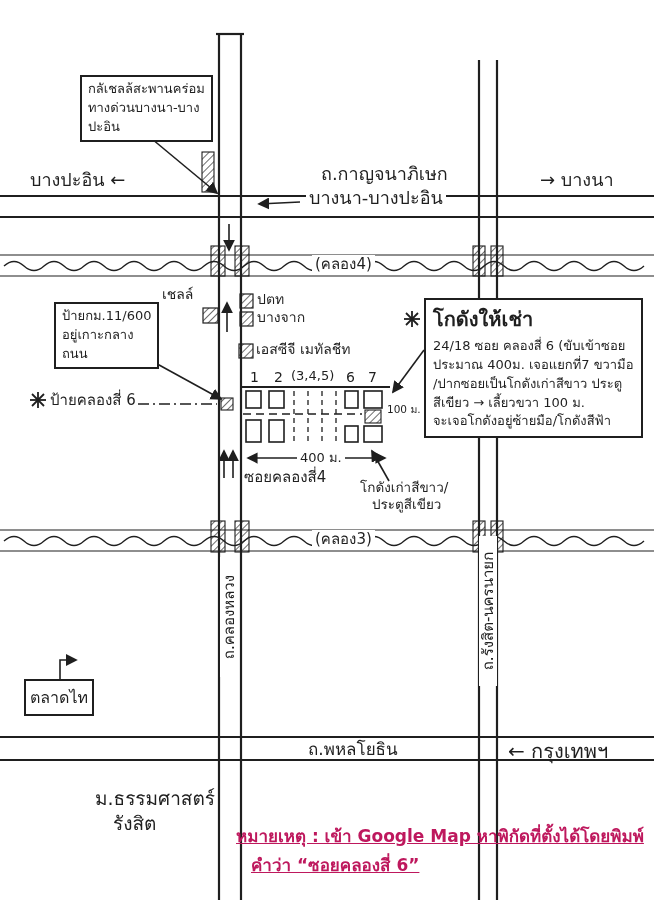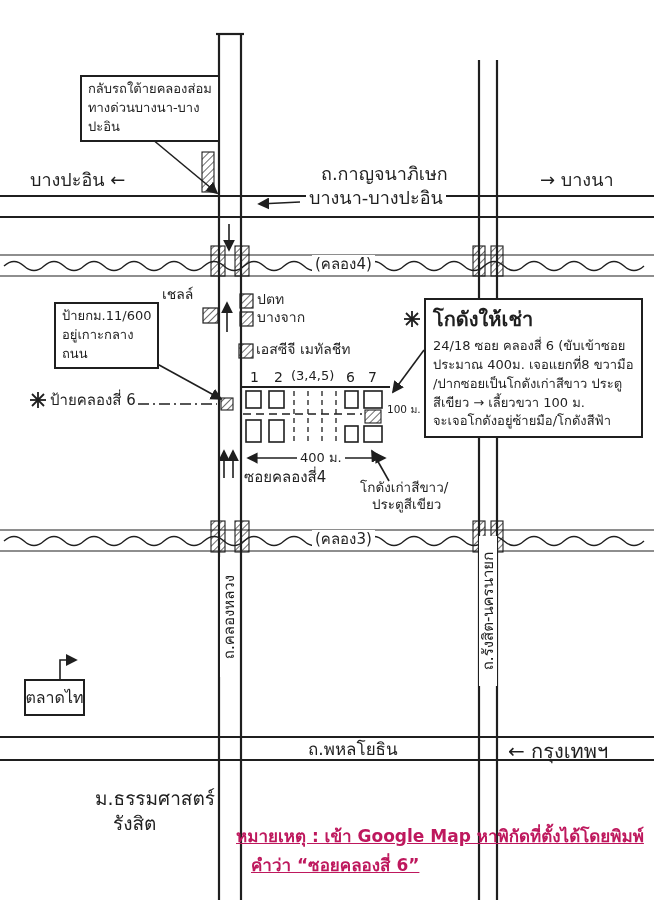--- a/index.html
+++ b/index.html
@@ -6,21 +6,21 @@
   html,body { background:#ffffff; }
   body { font-family:"DejaVu Sans", sans-serif; }
   .canvas { position:relative; width:654px; height:900px; background:#fff; color:#1f1f1f; overflow:hidden; }
   .canvas svg { position:absolute; inset:0; }
   .lbl { position:absolute; white-space:nowrap; line-height:1.2; color:#1f1f1f; }
   .bg  { background:#fff; padding:0 3px; }
   .vert { text-align:center; transform:rotate(-90deg); }
   .box { position:absolute; border:2px solid #1f1f1f; background:#fff; padding:3px 6px; font-size:13px; line-height:1.45; white-space:nowrap; color:#1f1f1f; }
   .wh  { padding:4px 7px 5px; }
   .wh-title { font-size:20px; font-weight:bold; margin:1px 0 3px; }
-  .market { display:flex; align-items:center; justify-content:center; width:61px; height:37px; font-size:16px; }
+  .market { display:flex; align-items:center; justify-content:center; width:70px; height:37px; font-size:16px; }
   .red { color:#be185d; font-weight:600;text-decoration:underline; }
 </style>
 </head>
 <body>
 
 <div class="canvas">
 
   <svg width="654" height="900" viewBox="0 0 654 900">
     <defs>
       <pattern id="hp" width="5" height="5" patternUnits="userSpaceOnUse" patternTransform="rotate(45)">
@@ -127,21 +127,21 @@
           <line x1="-8" y1="0" x2="8" y2="0"></line>
             <line x1="0" y1="-8" x2="0" y2="8"></line>
           <line x1="-6" y1="-6" x2="6" y2="6"></line>
             <line x1="-6" y1="6" x2="6" y2="-6"></line>
         </g>
       </g>
     </g>
   </svg>
 
   <div class="box" style="left:80px; top:75px;">
-    <div>กลับรถใต้ายคลองส่อม</div>
+    <div>กลัเชลล้สะพานคร่อม</div>
     <div>ทางด่วนบางนา-บาง</div>
     <div>ปะอิน</div>
   </div>
 
   <div class="lbl bg" style="left:318px; top:163px; font-size:18px;">ถ.กาญจนาภิเษก</div>
   <div class="lbl bg" style="left:306px; top:187px; font-size:18px;">บางนา-บางปะอิน</div>
   <div class="lbl" style="left:30px; top:169px; font-size:18px;">บางปะอิน ←</div>
   <div class="lbl" style="left:540px; top:169px; font-size:18px;">→ บางนา</div>
 
   <div class="lbl bg" style="left:312px; top:255px; font-size:15px;">(คลอง4)</div>
@@ -156,21 +156,21 @@
     <div>ป้ายกม.11/600</div>
     <div>อยู่เกาะกลาง</div>
     <div>ถนน</div>
   </div>
 
   <div class="lbl" style="left:50px; top:391px; font-size:15px;">ป้ายคลองสี่ 6</div>
 
   <div class="box wh" style="left:424px; top:298px;">
     <div class="wh-title">โกดังให้เช่า</div>
     <div>24/18 ซอย คลองสี่ 6 (ขับเข้าซอย</div>
-    <div>ประมาณ 400ม. เจอแยกที่8 ขวามือ</div>
+    <div>ประมาณ 400ม. เจอแยกที่7 ขวามือ</div>
     <div>/ปากซอยเป็นโกดังเก่าสีขาว  ประตู</div>
     <div>สีเขียว   →   เลี้ยวขวา 100 ม.</div>
     <div>จะเจอโกดังอยู่ซ้ายมือ/โกดังสีฟ้า</div>
   </div>
 
   <div class="lbl" style="left:250px; top:369px; font-size:14px;">1</div>
   <div class="lbl" style="left:274px; top:369px; font-size:14px;">2</div>
   <div class="lbl" style="left:291px; top:368px; font-size:13px;">(3,4,5)</div>
   <div class="lbl" style="left:346px; top:369px; font-size:14px;">6</div>
   <div class="lbl" style="left:368px; top:369px; font-size:14px;">7</div>

